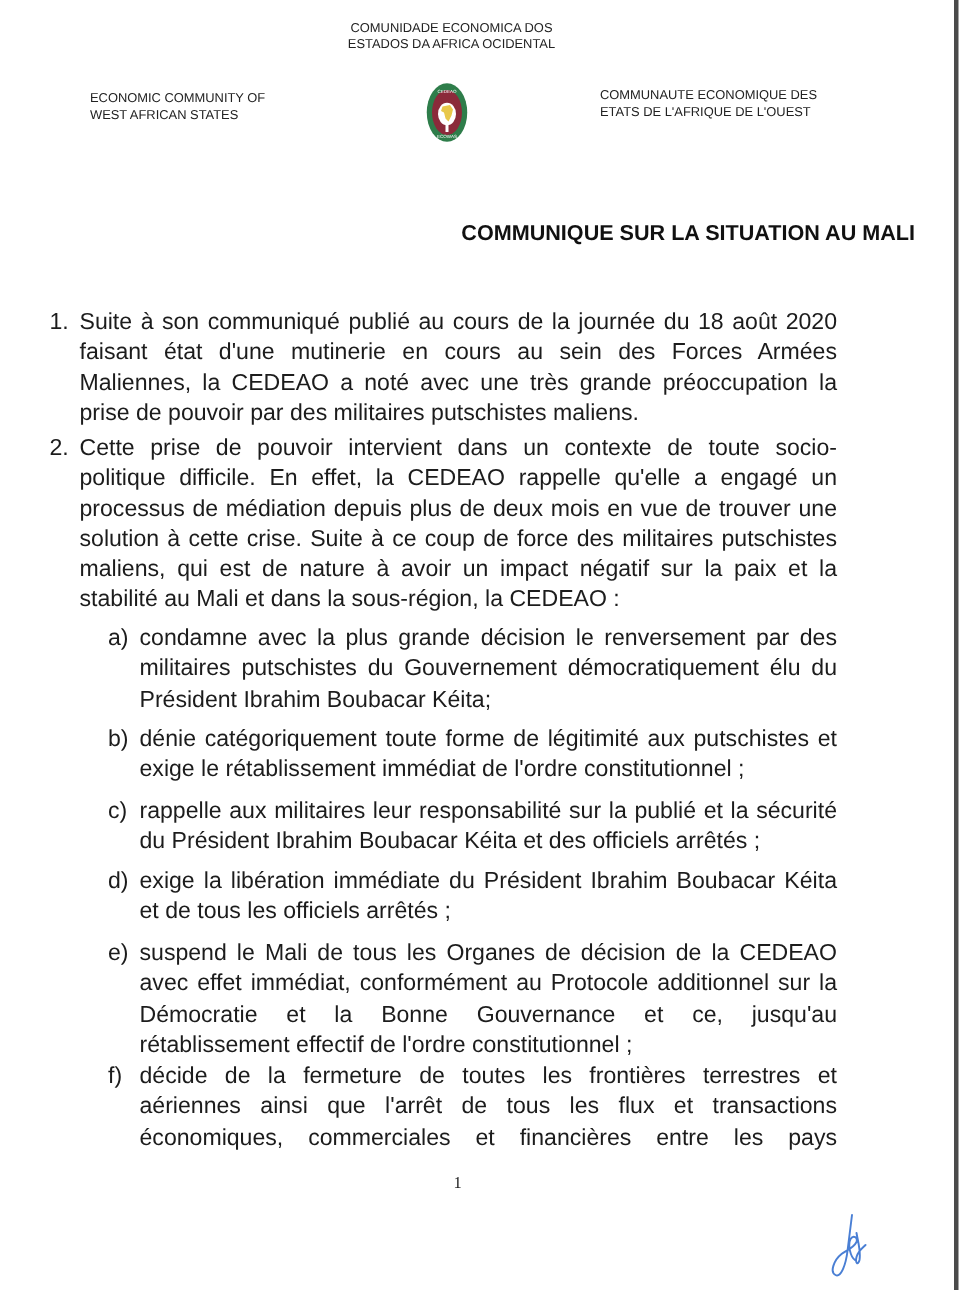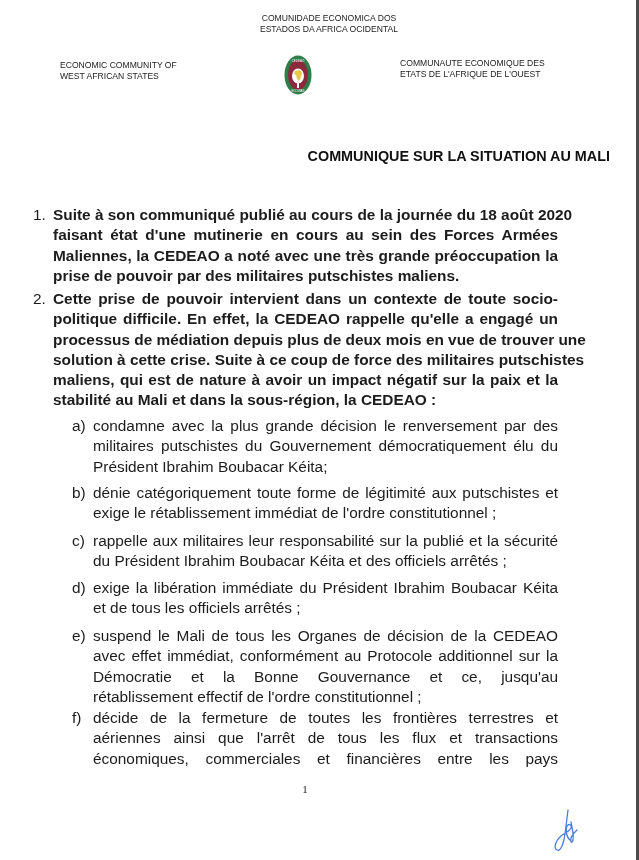--- a/index.html
+++ b/index.html
@@ -7,37 +7,37 @@
     width: 639px; height: 860px; background: #ffffff; position: relative; overflow: hidden;
     font-family: "Liberation Sans", sans-serif; color: #1a1a1a;
   }
   .right-border {
     position: absolute; left: 636px; top: 0; width: 3px; height: 860px; background: #4a4a4a;
   }
   .hdr-small {
     position: absolute; font-size: 8.6px; line-height: 11px; color: #222; letter-spacing: 0;
     text-transform: uppercase;
   }
-  .hdr-top { left: 0; width: 602px; top: 13px; text-align: center; margin-left: 28px; }
+  .hdr-top { left: 0; width: 602px; top: 13px; text-align: center; }
   .hdr-left { left: 60px; top: 60px; }
   .hdr-right { left: 400px; top: 58px; }
   .logo {
     position: absolute; left: 284px; top: 55px; width: 28px; height: 40px;
   }
   .title {
     position: absolute; left: 0; width: 610px; top: 148px; text-align: right;
     font-weight: bold; font-size: 14.4px; letter-spacing: 0; color: #111;
   }
   .para {
     position: absolute; left: 0; width: 610px;
     font-size: 15.4px; line-height: 20.3px; color: #1c1c1c;
   }
   .para .num { position: absolute; left: 33px; top: 0; }
   .para .text { position: absolute; left: 53px; width: 505px; text-align: justify; }
-  .para .text span.line { display: block; text-align: justify; text-align-last: justify; white-space: nowrap; font-weight: bold; }
+  .para .text span.line { display: block; text-align: justify; text-align-last: justify; white-space: nowrap; }
   .para .text span.line.last { text-align-last: left; }
   .sub { position: absolute; left: 0; width: 610px; font-size: 15.4px; line-height: 20.3px; color: #1c1c1c; }
   .sub .letter { position: absolute; left: 72px; top: 0; }
   .sub .text { position: absolute; left: 93px; width: 465px; }
   .line { display: block; text-align: justify; text-align-last: justify; white-space: nowrap; }
   .line.last { text-align-last: left; }
   .page-num {
     position: absolute; left: 0; width: 610px; top: 783px; text-align: center;
     font-family: "Liberation Serif", serif; font-size: 11px; color: #222;
   }

